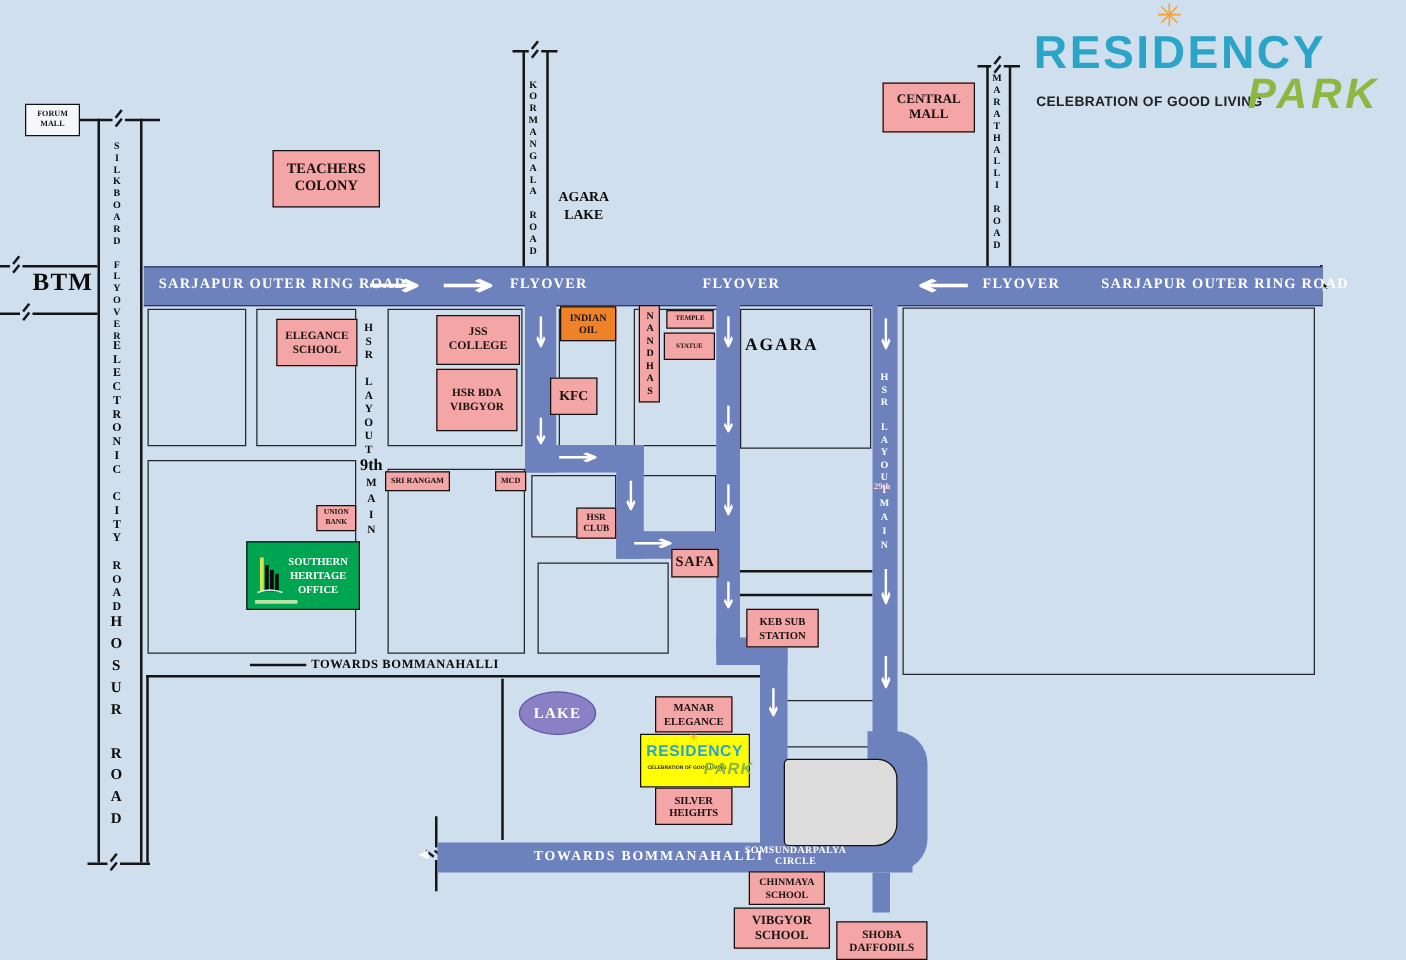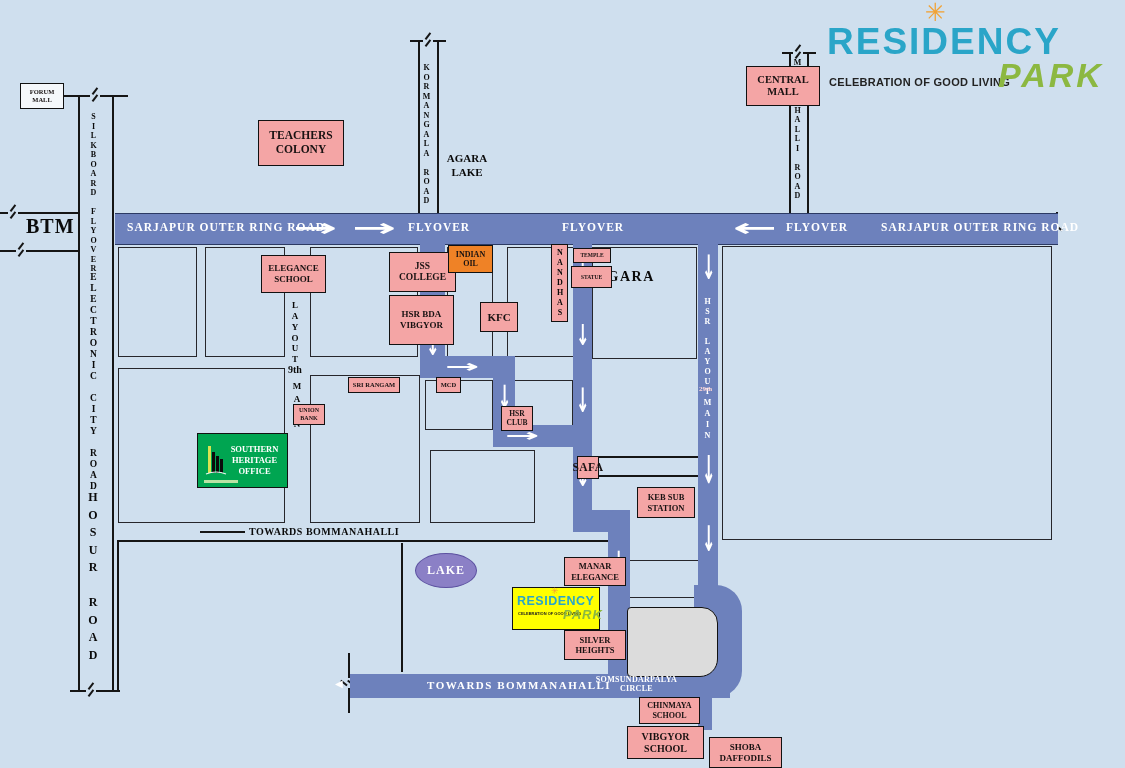--- a/index.html
+++ b/index.html
@@ -3,21 +3,21 @@
 <meta charset="utf-8">
 <style>
   html,body{margin:0;padding:0;background:#9fb2c4;}
   .canvas{position:relative;width:1125px;height:768px;background:#cfdfee;overflow:hidden;
           font-family:"Liberation Serif",serif;}
   .abs{position:absolute;}
   
   .box{position:absolute;border:1.3px solid #111;display:flex;align-items:center;justify-content:center;
        text-align:center;font-weight:bold;color:#181212;line-height:1.18;box-sizing:border-box;
        font-family:"Liberation Serif",serif;}
-  .pink{background:#f4a5a5;margin-left:40px;}
+  .pink{background:#f4a5a5;}
   .orange{background:#ef8226;}
   .white{background:#f5f8fb;}
   
   .road{position:absolute;background:#6d81bc;}
   
   .hl{position:absolute;background:#151515;height:1.5px;}
   .vl{position:absolute;background:#151515;width:1.5px;}
   
   .blk{position:absolute;border:1px solid #26262b;box-sizing:border-box;}
   
@@ -136,21 +136,21 @@
   <div class="wlabel" style="left:786px;top:221px;font-size:11.5px;">FLYOVER</div>
   <div class="wlabel" style="left:881px;top:221px;font-size:11.5px;">SARJAPUR OUTER RING ROAD</div>
   <div class="blabel" style="left:26px;top:215px;font-size:20px;letter-spacing:1px;">BTM</div>
   <div class="vt" style="left:89px;top:112px;font-size:8px;letter-spacing:.5px;">SILKBOARD FLYOVER</div>
   <div class="vt" style="left:88px;top:272px;font-size:9.5px;letter-spacing:1px;">ELECTRONIC CITY ROAD</div>
   <div class="vt" style="left:87px;top:490px;font-size:12px;letter-spacing:3.5px;">HOSUR ROAD</div>
   <div class="vt" style="left:422px;top:63px;font-size:8px;letter-spacing:.5px;">KORMANGALA ROAD</div>
   <div class="vt" style="left:793px;top:58px;font-size:8px;letter-spacing:.5px;">MARATHALLI ROAD</div>
   <div class="blabel center" style="left:438px;top:152px;width:58px;font-size:11px;line-height:1.25;">AGARA LAKE</div>
   <div class="vt" style="left:290px;top:257px;font-size:9px;letter-spacing:.8px;">HSR LAYOUT</div>
-  <div class="blabel" style="left:288px;top:364px;font-size:10px;text-align:center;">9th</div>
+  <div class="blabel" style="left:288px;top:364px;font-size:13px;text-align:center;">9th</div>
   <div class="vt" style="left:292px;top:381px;font-size:9px;letter-spacing:2.5px;">MAIN</div>
   <div class="vt w" style="left:703px;top:297px;font-size:8px;letter-spacing:1px;">HSR LAYOUT</div>
   <div class="wlabel" style="left:699px;top:385px;font-size:7px;letter-spacing:0;color:#ffd9d9;">29th</div>
   <div class="vt w" style="left:703px;top:398px;font-size:8px;letter-spacing:2px;">MAIN</div>
   <div class="hl" style="left:200px;top:531px;width:45px;"></div>
   <div class="blabel" style="left:249px;top:526px;font-size:10px;letter-spacing:.5px;">TOWARDS BOMMANAHALLI</div>
   <div class="wlabel" style="left:427px;top:679px;font-size:11px;letter-spacing:1.5px;">TOWARDS BOMMANAHALLI</div>
   <div class="wlabel center" style="left:588px;top:675px;width:97px;font-size:8px;letter-spacing:.3px;white-space:normal;line-height:1.15;">SOMSUNDARPALYA CIRCLE</div>
   <div class="blabel" style="left:596px;top:269px;font-size:14px;letter-spacing:1.5px;">AGARA</div>
 
@@ -176,21 +176,21 @@
       <rect x="3" y="2" width="3" height="27" fill="#d9e351"></rect>
       <rect x="7" y="8" width="3" height="21" fill="#0b0b0b"></rect>
       <rect x="11" y="12" width="3" height="17" fill="#0b0b0b"></rect>
       <rect x="15" y="15" width="3" height="14" fill="#0b0b0b"></rect>
       <path d="M1 30 Q 11 26 21 30" stroke="#eaf6ef" stroke-width="1.2" fill="none"></path>
     </svg>
     <span style="color:#fff;font-size:8.5px;line-height:1.3;width:52px;">SOUTHERN HERITAGE OFFICE</span>
     <i class="abs" style="left:6px;bottom:4px;width:34px;height:3px;background:#b9e3a4;"></i>
   </div>
   <div class="box pink" style="left:461px;top:406px;width:32px;height:25px;font-size:7.5px;padding:1px 5px;">HSR CLUB</div>
-  <div class="box pink" style="left:537px;top:456px;width:22px;height:23px;font-size:11.5px;letter-spacing:.5px;">SAFA</div>
+  <div class="box pink" style="left:537px;top:439px;width:38px;height:23px;font-size:11.5px;letter-spacing:.5px;">SAFA</div>
   <div class="box pink" style="left:597px;top:487px;width:58px;height:31px;font-size:8.5px;padding:1px 6px;">KEB SUB STATION</div>
 
   <div class="box" style="left:415px;top:553px;width:62px;height:35px;background:#8b80c6;border:1.5px solid #5c51a0;border-radius:50%;">
     <span style="color:#fff;font-size:12px;letter-spacing:1px;">LAKE</span>
   </div>
   <div class="box pink" style="left:524px;top:557px;width:62px;height:29px;font-size:8.5px;padding:1px 8px;">MANAR ELEGANCE</div>
 
   <div class="abs" style="left:512px;top:587px;width:88px;height:43px;background:#ffff00;border:1.5px solid #111;box-sizing:border-box;">
     <span class="abs" style="left:38px;top:-2px;font-size:9px;color:#f2a233;font-family:'DejaVu Sans',sans-serif;">✳</span>
     <span class="abs" style="left:4px;top:6px;font-size:12.5px;font-weight:bold;color:#2aa5c8;font-family:'Liberation Sans',sans-serif;letter-spacing:.5px;">RESIDENCY</span>

